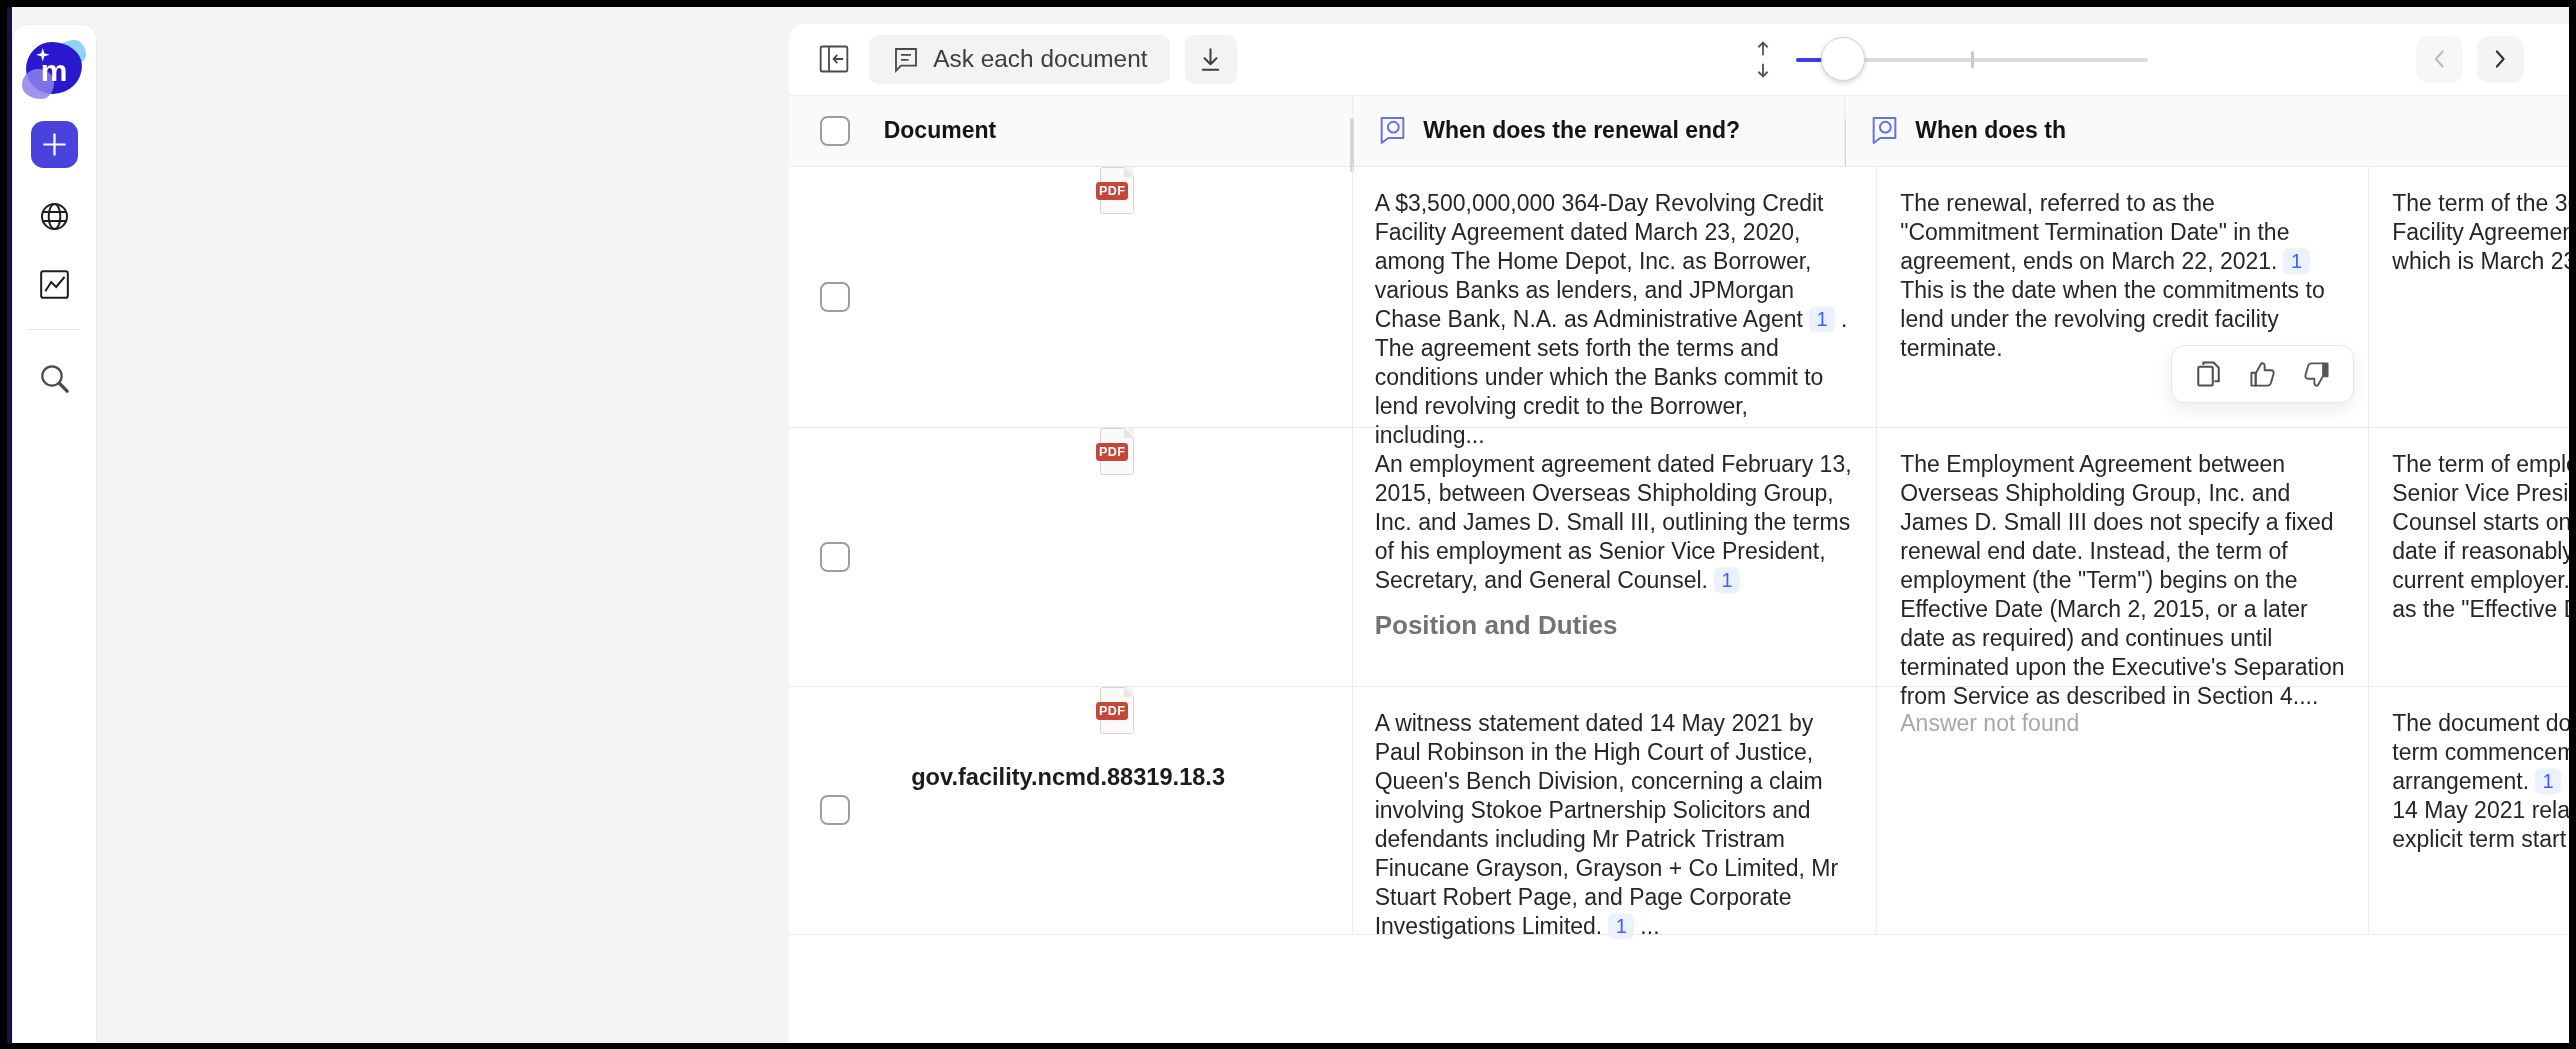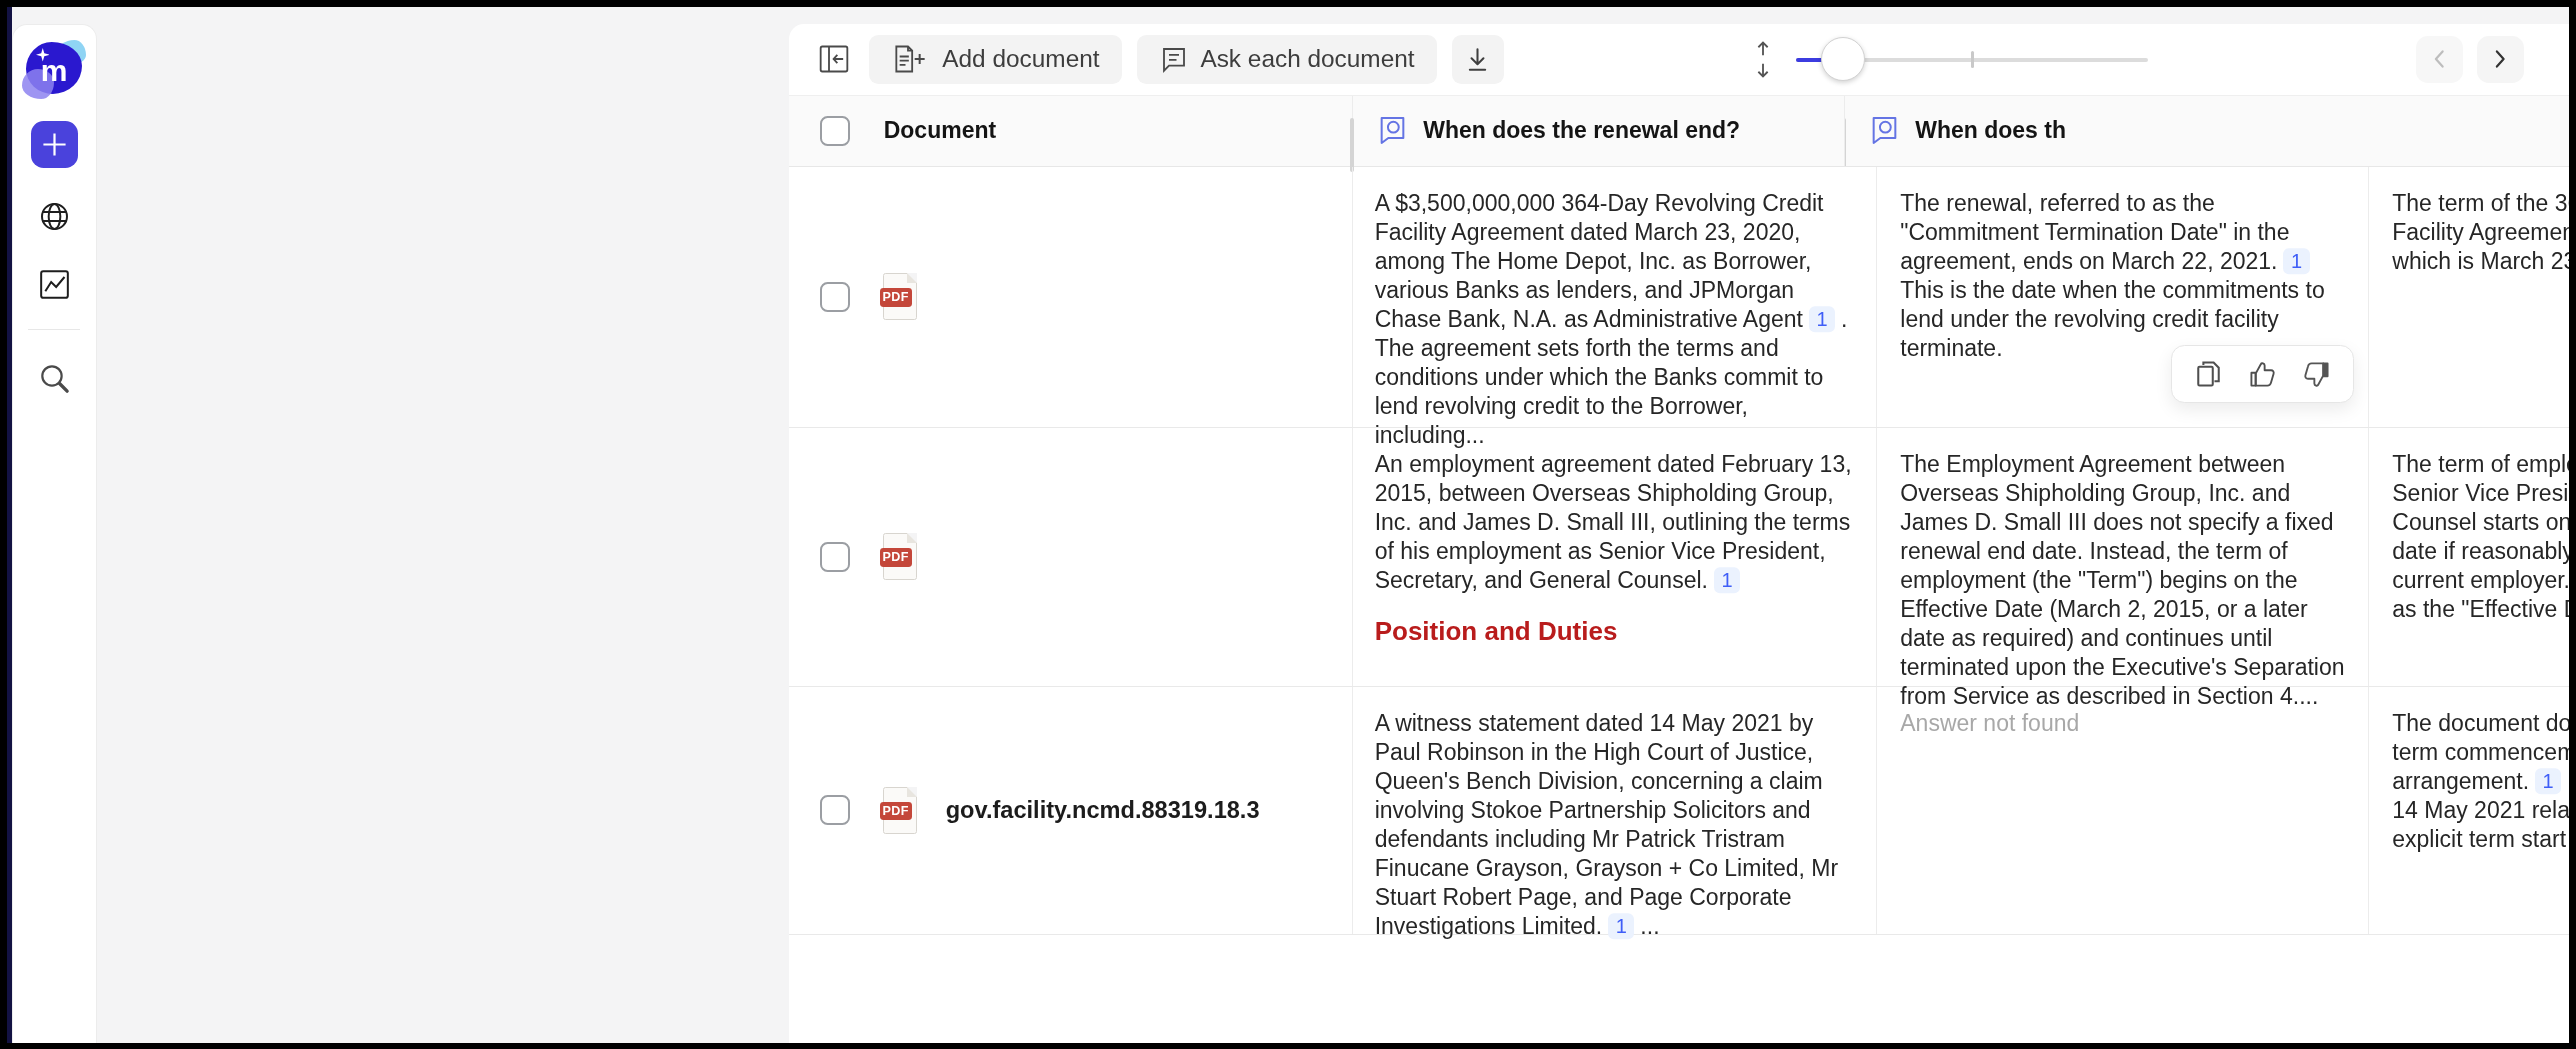--- a/index.html
+++ b/index.html
@@ -53,28 +53,28 @@
   .hcell.doc{padding-left:34px;}
   .hlabel{white-space:nowrap;}
   .scroll-thumb{position:absolute;left:-7.6px;top:30px;width:7.6px;height:83px;background:#dadada;border-radius:4.2px;}
   .resize-handle{position:absolute;left:-2.5px;top:22px;width:4.2px;height:54px;background:#d4d4d4;border-radius:2.5px;}
   .checkbox{width:30px;height:30px;border:2.1px solid #9b9ea3;border-radius:7.6px;background:#fff;cursor:pointer;flex:0 0 auto;}
   .thead .col-select .checkbox{margin-right:0;}
 
   .row{display:flex;border-bottom:0.8px solid #e9e9e9;position:relative;flex:0 0 auto;}
   .r1{height:261px;}.r2{height:259px;}.r3{height:248px;}
   .cell-select{display:flex;align-items:center;justify-content:flex-end;}
-  .cell-doc{display:flex;align-items:center;gap:27px;padding-left:30px;}
+  .cell-doc{display:flex;align-items:center;gap:27px;padding-left:30px;flex-direction:column;}
   .docname{width:409px;font-size:23.6px;line-height:33px;font-weight:700;color:#1c1c1c;word-break:break-all;}
   .cell-text{padding:22px 22px 0 22px;font-size:23px;line-height:29px;color:#262626;}
   .col-q1.cell-text{padding-left:23.6px;}
   .col-q2.cell-text{padding-left:23.6px;white-space:nowrap;}
   .q2line{white-space:nowrap;}
   .cite{display:inline-block;background:#ebf2fe;color:#3f5ef7;font-size:20px;line-height:26px;padding:0 7.6px;border-radius:5.9px;margin:0 5.9px;transform:translateY(-0.8px);}
-  .section-heading{font-size:26px;font-weight:700;color:#b91c1c;margin-top:22px;}
+  .section-heading{font-size:26px;font-weight:700;color:#737373;margin-top:16px;}
   .not-found{color:#a8a8a8;}
 
   .pdf{position:relative;width:39px;height:47px;flex:0 0 auto;}
   .pdf .page{position:absolute;left:3.4px;top:0;width:34px;height:47px;background:#fbfaf8;border:1.7px solid #d8d5cf;border-radius:2.5px;}
   .pdf .fold{position:absolute;right:1.7px;top:0;width:0;height:0;border-left:10px solid #e8e5df;border-top:10px solid #f4f4f5;}
   .pdf .badge{position:absolute;left:0;top:15px;width:32px;height:18.5px;background:#c4473a;border-radius:3.4px;color:#fff;font-size:12.6px;font-weight:700;display:flex;align-items:center;justify-content:center;letter-spacing:0.4px;}
 
   .feedback{position:absolute;right:13.5px;bottom:23.6px;background:#fff;border:1.7px solid #e6e6e6;border-radius:13.5px;box-shadow:0 6.7px 17px rgba(0,0,0,.08);display:flex;align-items:center;gap:25px;padding:13.5px 22px;}
   .fb-icon{display:flex;align-items:center;justify-content:center;cursor:pointer;}
 
@@ -140,31 +140,20 @@
 
       <div class="toolbar">
         <div class="collapse-btn">
           <span>
             <svg width="32" height="30" viewBox="0 0 38 36" fill="none" stroke="#4a4a4a" stroke-width="2.2">
               <rect x="3" y="3" width="32" height="30" rx="2"></rect>
               <path d="M13 3 V33"></path>
               <path d="M30 18 H19 M23 13 L18.5 18 L23 23"></path>
             </svg>
           </span>
-        </div>
-        <div class="tbtn">
-          <span>
-            <svg width="39" height="30" viewBox="0 0 46 36" fill="none" stroke="#4a4a4a" stroke-width="2.2">
-              <path d="M6 3 H20 L25 8 V33 H6 Z"></path>
-                <path d="M20 3 V8 H25"></path>
-              <path d="M10 15 H21 M10 20 H21 M10 25 H17"></path>
-              <path d="M34 12 V24 M28 18 H40" stroke-width="2.4"></path>
-            </svg>
-          </span>
-          <span>Add document</span>
         </div>
         <div class="tbtn">
           <span>
             <svg width="30" height="30" viewBox="0 0 36 36" fill="none" stroke="#4a4a4a" stroke-width="2.2">
               <path d="M6 6 H30 V26 H12 L6 32 Z"></path>
               <path d="M12 13 H24 M12 19 H21"></path>
             </svg>
           </span>
           <span>Ask each document</span>
         </div>

